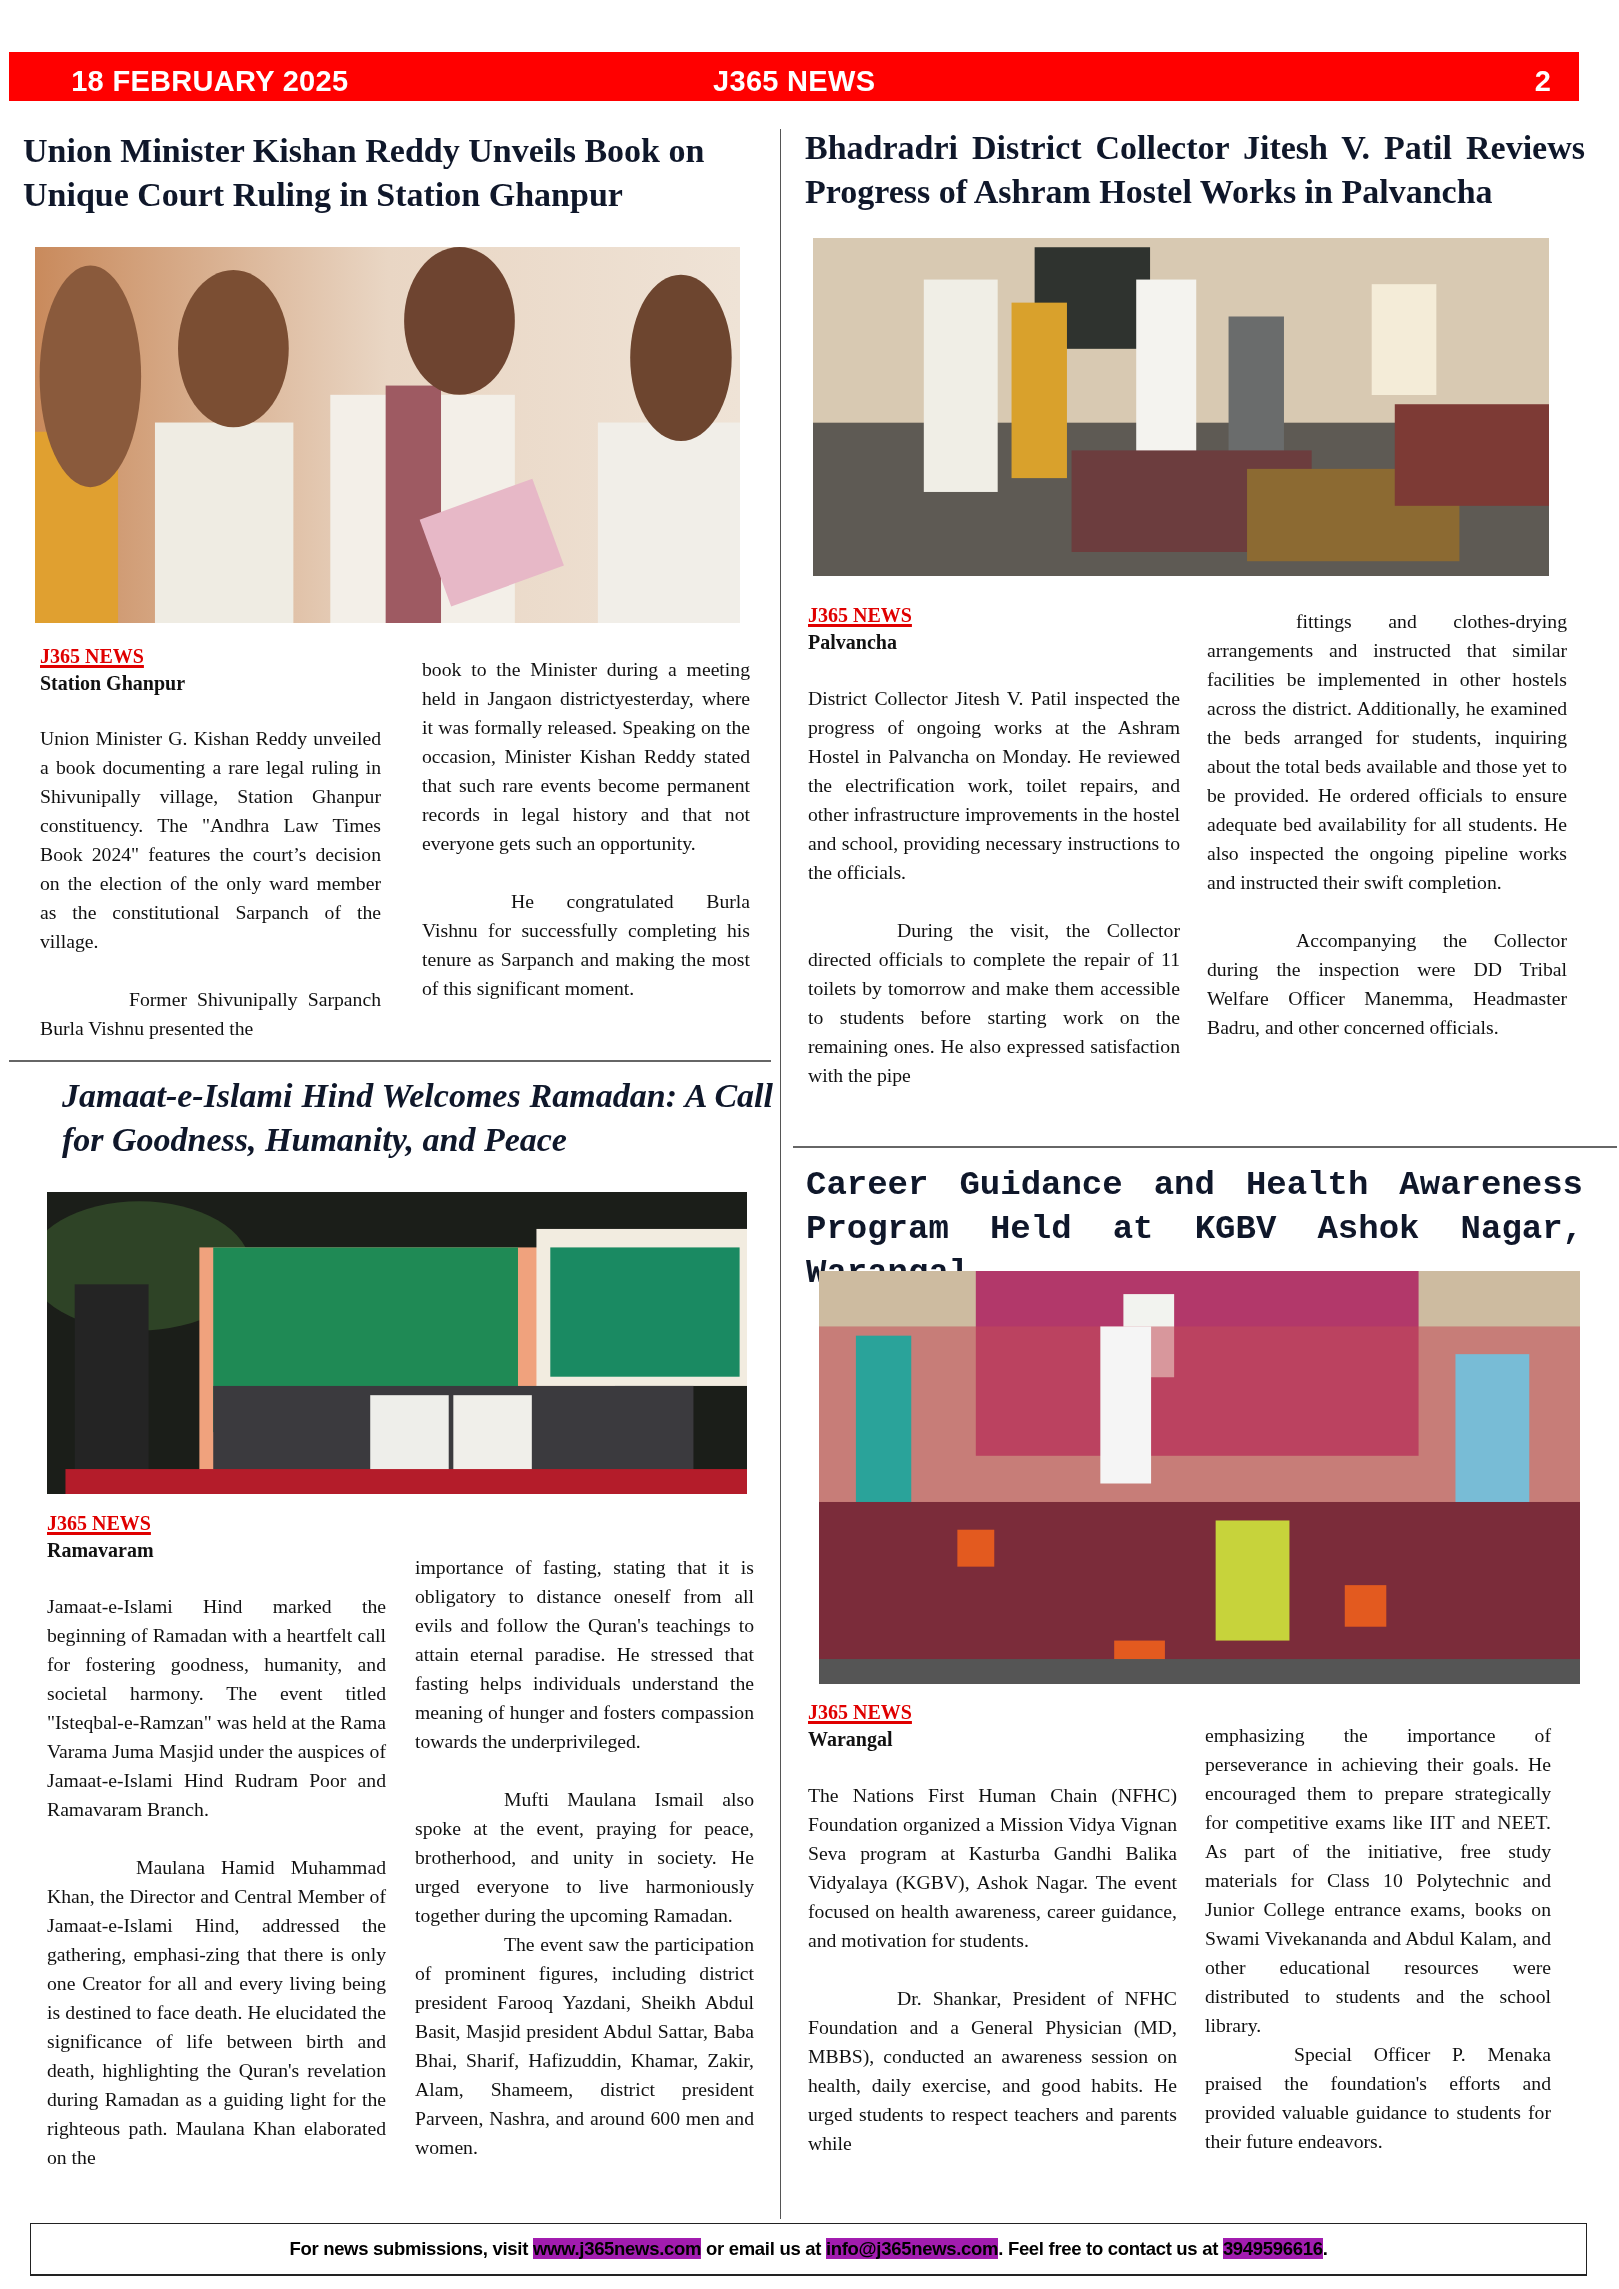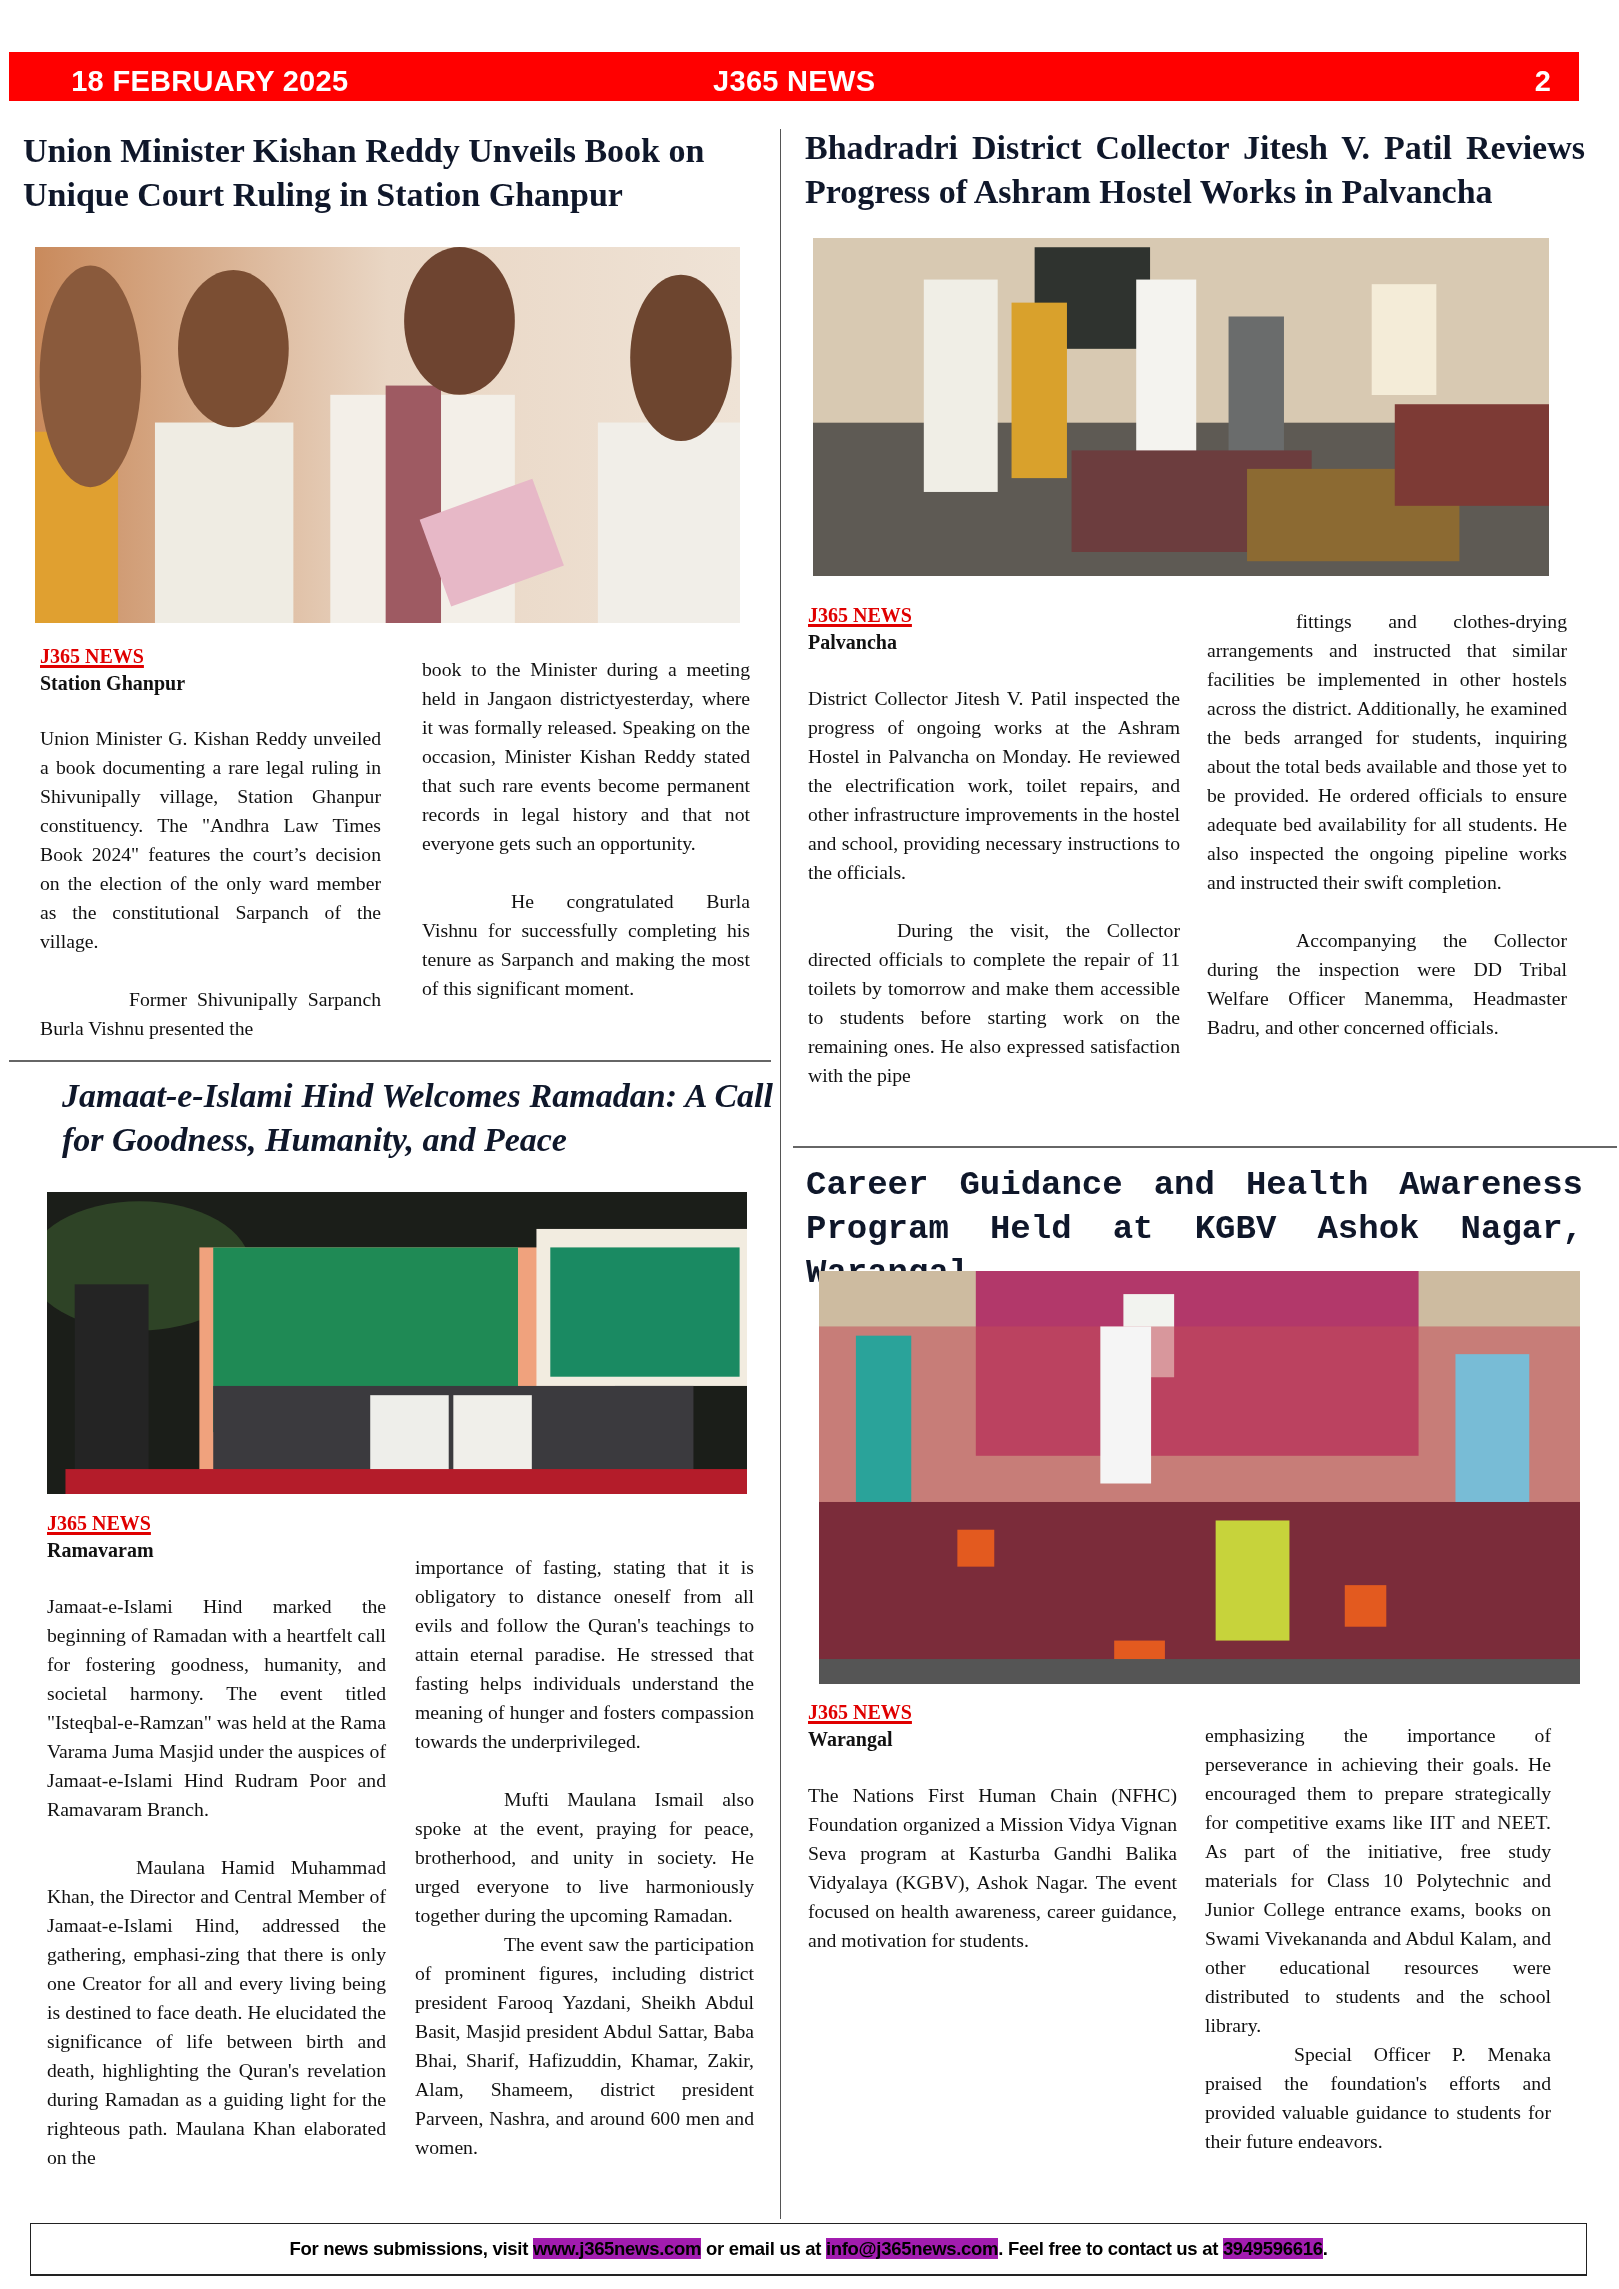--- a/index.html
+++ b/index.html
@@ -144,20 +144,21 @@
     <rect x="150" y="280" width="40" height="40" fill="#e35a1f"></rect>
     <rect x="320" y="400" width="55" height="47" fill="#e35a1f"></rect>
     <rect x="570" y="340" width="45" height="45" fill="#e35a1f"></rect>
     <rect x="0" y="420" width="825" height="27" fill="#555"></rect>
   </svg>
 </div>
 <div class="abs col" style="left:808px; top:1699px; width:369px;">
   <span class="kicker">J365 NEWS</span>
   <span class="place gap">Warangal</span>
   <p>The Nations First Human Chain (NFHC) Foundation organized a Mission Vidya Vignan Seva program at Kasturba Gandhi Balika Vidyalaya (KGBV), Ashok Nagar. The event focused on health awareness, career guidance, and motivation for students.</p>
+  <p class="indent tight">Dr. Shankar, President of NFHC Foundation and a General Physician (MD, MBBS), conducted an awareness session on health, daily exercise, and good habits. He urged students to respect teachers and parents while</p>
 </div>
 <div class="abs col" style="left:1205px; top:1705px; width:346px;margin-top:16px;">
   <p class="tight">emphasizing the importance of perseverance in achieving their goals. He encouraged them to prepare strategically for competitive exams like IIT and NEET. As part of the initiative, free study materials for Class 10 Polytechnic and Junior College entrance exams, books on Swami Vivekananda and Abdul Kalam, and other educational resources were distributed to students and the school library.</p>
   <p class="indent tight">Special Officer P. Menaka praised the foundation's efforts and provided valuable guidance to students for their future endeavors.</p>
 </div>
 
 <div class="abs footer">
   <span>For news submissions, visit </span><span class="hl">www.j365news.com</span><span> or email us at </span><span class="hl">info@j365news.com</span><span>. Feel free to contact us at </span><span class="hl">3949596616</span><span>.</span>
 </div>
 

